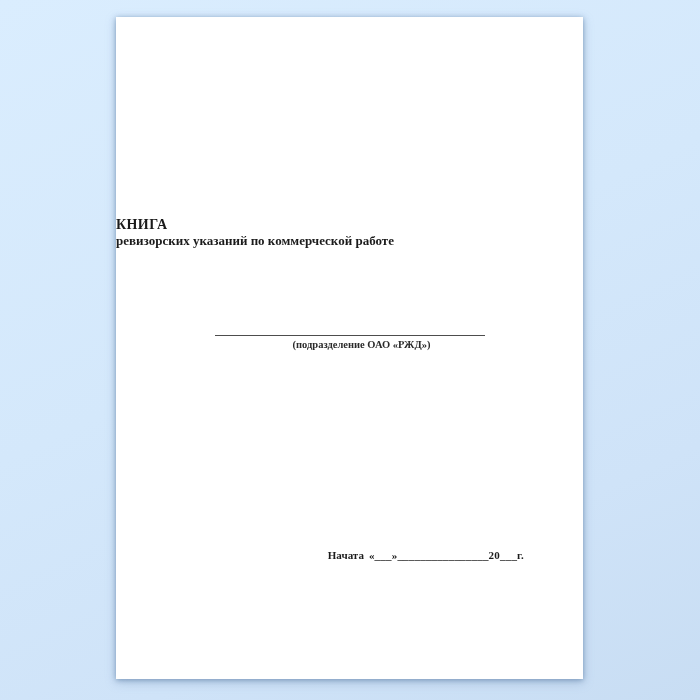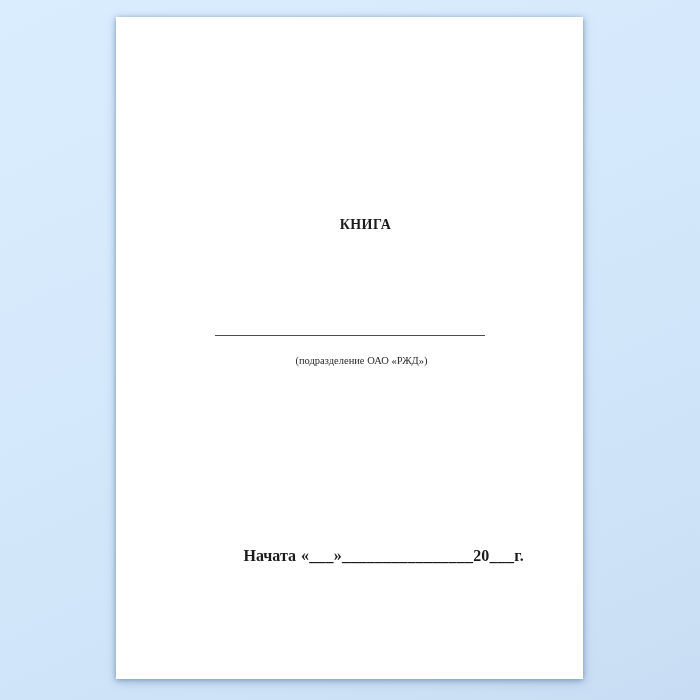--- a/index.html
+++ b/index.html
@@ -25,24 +25,23 @@
     background: #ffffff;
     box-shadow:
       0 1px 5px rgba(104, 136, 173, 0.75),
       0 3px 10px rgba(118, 148, 184, 0.40);
   }
   .title-block {
     position: absolute;
     top: 199px;
     left: 0;
     right: 0;
-    text-align: center;
+    text-align: left;
     color: #1b1b1b;
     font-weight: bold;
-    padding-left: 32px;
   }
   .title-line1 {
     font-size: 14px;
     line-height: 17px;
     letter-spacing: 0.4px;
   }
   .title-line2 {
     font-size: 13px;
     line-height: 15.5px;
   }
@@ -54,48 +53,49 @@
     text-align: center;
     color: #2a2a2a;
   }
   .blank-line {
     width: 270px;
     height: 18px;
     margin: 0 auto;
     border-bottom: 1px solid #4d4d4d;
   }
   .subdivision-caption {
-    margin-top: 18px;
+    margin-top: 2px;
     font-size: 10.5px;
     line-height: 13px;
-    font-weight: normal;
+    font-weight: bold;
     padding-left: 24px;
   }
   .date-row {
     position: absolute;
     right: 59px;
     white-space: nowrap;
-    font-size: 16px;
+    font-size: 11px;
     font-weight: bold;
     color: #1b1b1b;
     line-height: 13px;
   }
   .row-started { top: 532px; }
   .row-finished { top: 556px; }
   .date-label { margin-right: 5px; }
   .date-fill { letter-spacing: 0.2px; }
 </style>
 </head>
 <body>
 
 <div class="scene">
   <div class="sheet">
 
     <div class="title-block">
       <div class="title-line1">КНИГА</div>
+      <div class="title-line2">ревизорских указаний по коммерческой работе</div>
     </div>
 
     <div class="subdivision-block">
       <div class="blank-line"></div>
       <div class="subdivision-caption">(подразделение ОАО «РЖД»)</div>
     </div>
 
     <div class="date-row row-started">
       <span class="date-label">Начата</span><span class="date-fill">«___»________________20___г.</span>
     </div>

